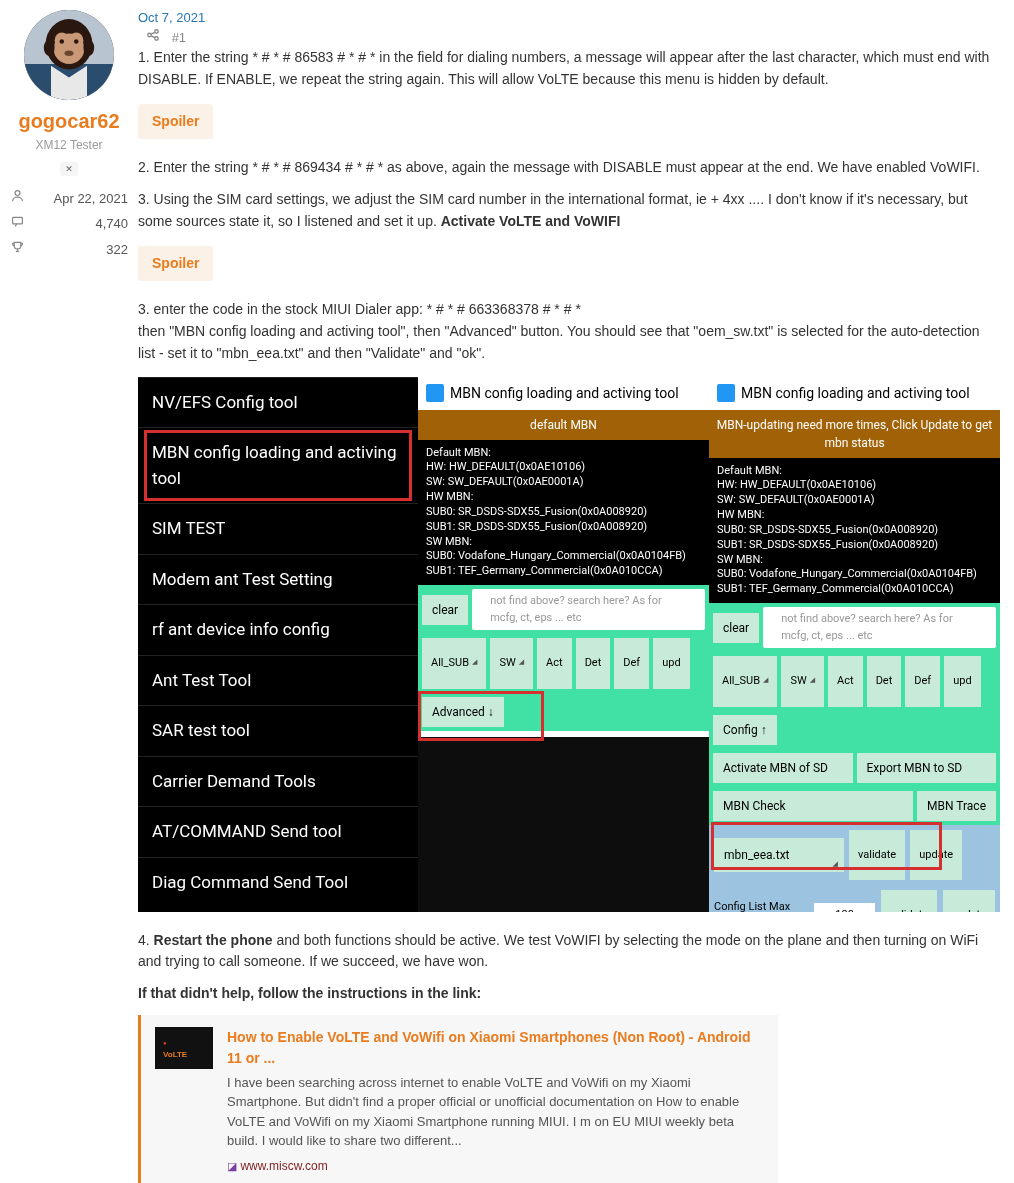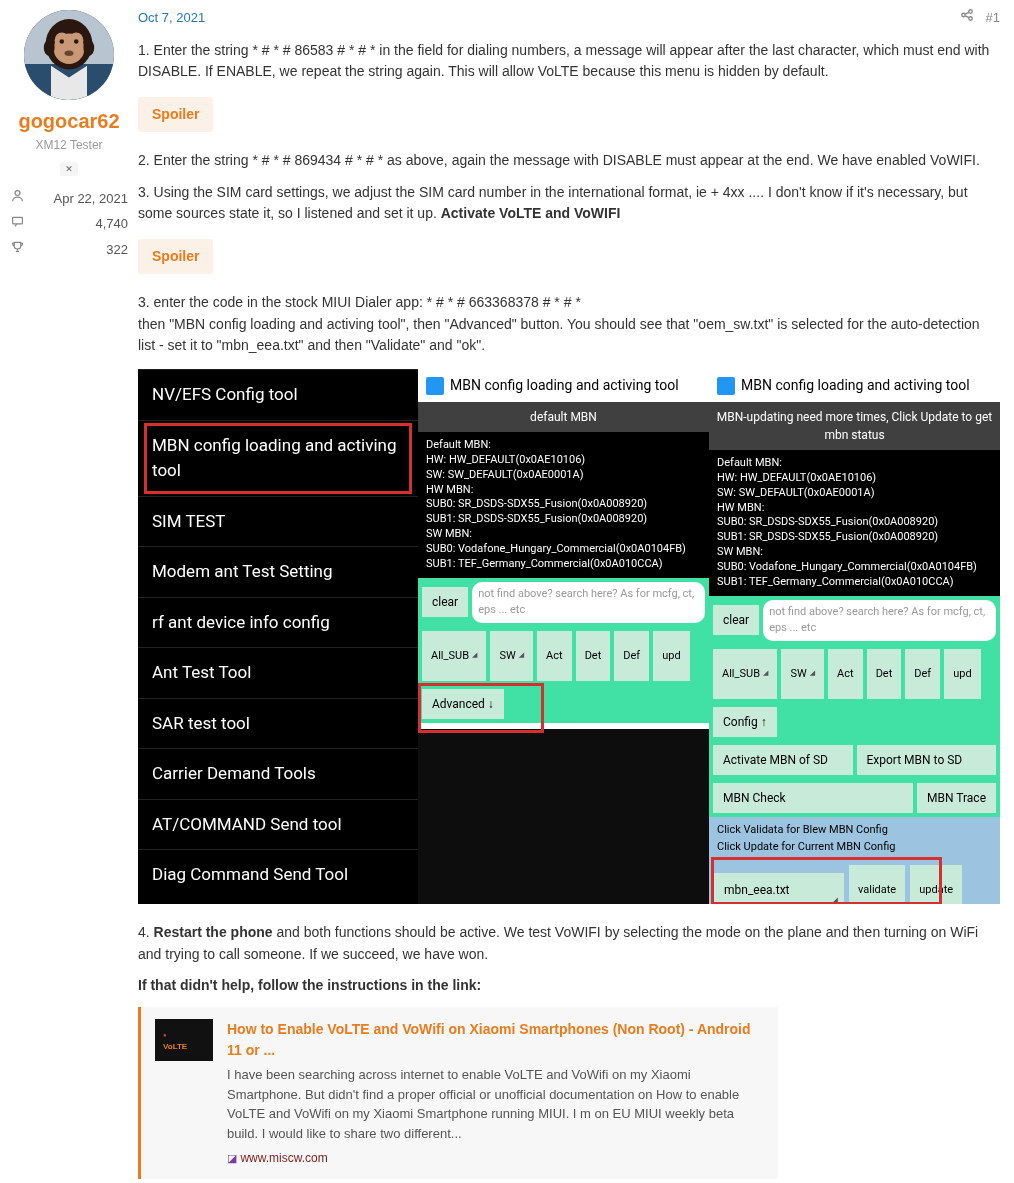--- a/index.html
+++ b/index.html
@@ -8,42 +8,42 @@
   .user-col { width: 138px; padding: 10px; text-align: center; font-size: 13px; }
   .avatar-wrap { width: 90px; height: 90px; border-radius: 50%; overflow: hidden; margin: 0 auto 6px; background: #333; position: relative; }
   .avatar-svg { width: 100%; height: 100%; }
   .username { color: #e87c1e; font-weight: 600; font-size: 20px; }
   .user-title { color: #999; font-size: 12px; margin-bottom: 4px; }
   .badge { display: inline-block; width: 18px; height: 14px; background: #f5f5f5; border-radius: 3px; font-size: 9px; line-height:14px; color:#666;}
   .user-stats { margin-top: 8px; font-size: 13px; color: #555; }
   .stat-row { display: flex; justify-content: space-between; align-items: center; padding: 3px 0; }
   .stat-icon { width: 14px; color: #888; font-size: 12px; }
   .content-col { flex: 1; padding: 8px 14px 14px 0; }
-  .post-header { display: flex; justify-content: space-between; color: #325d88; font-size: 13px; margin-bottom: 12px; }
+  .post-header { display: flex; justify-content: space-between; color: #325d88; font-size: 13px; margin-bottom: 0; flex-direction: column; }
   .post-date { color: #2577b1; }
   .post-num { color: #888; font-size: 13px; }
   .post-num a { color: #888; text-decoration: none; margin-left: 8px; }
   .body-text { color: #333; line-height: 1.55; margin-bottom: 10px; }
   .spoiler-btn { display: inline-block; background: #fcf1e6; color: #e87c1e; font-weight: 600; padding: 7px 14px; border-radius: 3px; margin: 4px 0 18px 0; cursor: pointer; font-size: 14px; }
   strong { font-weight: 700; }
   .screenshots { display: flex; margin: 12px 0 18px 0; height: 535px; }
   .shot { background: #000; color: #fff; font-family: Roboto,Arial,sans-serif; font-size: 17px; overflow: hidden; }
   .shot1 { width: 280px; }
   .shot1 .title { padding: 12px 14px; font-size: 20px; }
   .shot1 .item { padding: 12px 14px; font-size: 17px; border-top: 1px solid #222; }
   .shot1 .item.hl { position: relative; }
   .shot1 .item.hl::after { content:''; position:absolute; inset:2px 6px; border: 3px solid #d62f2f; }
   .shot2, .shot3 { flex: 1; background: #0d0d0d; font-size: 11px; }
   .tool-header { background: #fff; color: #000; padding: 6px 8px; font-size: 14px; display:flex; align-items:center; gap:6px; }
   .tool-icon { width:18px; height:18px; background:#2196f3; border-radius:2px; display:inline-block;}
-  .green-bar { background: #404040; color: #fff; text-align: center; padding: 6px; font-size: 12px; }
+  .green-bar { background: #a16207; color: #fff; text-align: center; padding: 6px; font-size: 12px; }
   .mbn-info { background:#000; padding: 6px 8px; font-size: 11px; line-height:1.35; color:#fff;}
   .tool-row { background:#41e0a5; padding:4px; display:flex; gap:4px; align-items:center; flex-wrap:wrap; }
   .tool-row.teal { background:#41e0a5; }
-  .searchbox { background:#fff; color:#999; flex:1; padding:4px 6px; font-size:11px; border-radius:10px;}
+  .searchbox { background:#fff; color:#999; flex:1; padding:4px 18px; font-size:11px; border-radius:2px;}
   .tbtn { background:#c8ebd9; color:#000; padding:6px 10px; font-size:12px;}
   .tbtn-sm { padding:17px 9px; font-size:11px; }
   .adv-row { position:relative; padding:4px;}
   .adv-row::after { content:''; position:absolute; left:0; top:-2px; width:120px; height:44px; border:3px solid #d62f2f;}
   .blank { background:#fff; height:6px;}
   .blue-area { background:#9cc3e0; padding:5px 8px; font-size:11px; color:#000;}
   .validate-row { position:relative; display:flex; gap:5px; align-items:center; padding:5px;}
   .validate-row::after { content:''; position:absolute; left:2px; top:-3px; width:225px; height:42px; border:3px solid #d62f2f;}
   .dropdown { background:#c8ebd9; padding:8px 10px; font-size:12px; color:#000; width:130px; position:relative;}
   .dropdown::after{content:'◢'; position:absolute; right:6px; bottom:2px; font-size:7px; color:#555;}
@@ -223,22 +223,20 @@
             <span class="tbtn">Config ↑</span>
           </div>
         <div class="tool-row teal">
           <span class="tbtn" style="flex:1">Activate MBN of SD</span>
           <span class="tbtn" style="flex:1">Export MBN to SD</span>
         </div>
         <div class="tool-row teal">
           <span class="tbtn" style="flex:2">MBN Check</span>
           <span class="tbtn">MBN Trace</span>
         </div>
-        <div class="blue-area" style="white-space:pre-line">Click Validata for Blew MBN Config
-Click Update for Current MBN Config</div>
         <div class="blue-area validate-row">
           <span class="dropdown">mbn_eea.txt</span>
           <span class="tbtn tbtn-sm">validate</span>
           <span class="tbtn tbtn-sm">update</span>
         </div>
         <div class="blue-area sz-row">
           <span>Config List Max Size</span>
           <span class="numbox">128</span>
           <span class="tbtn tbtn-sm">validate</span>
           <span class="tbtn tbtn-sm">update</span>

